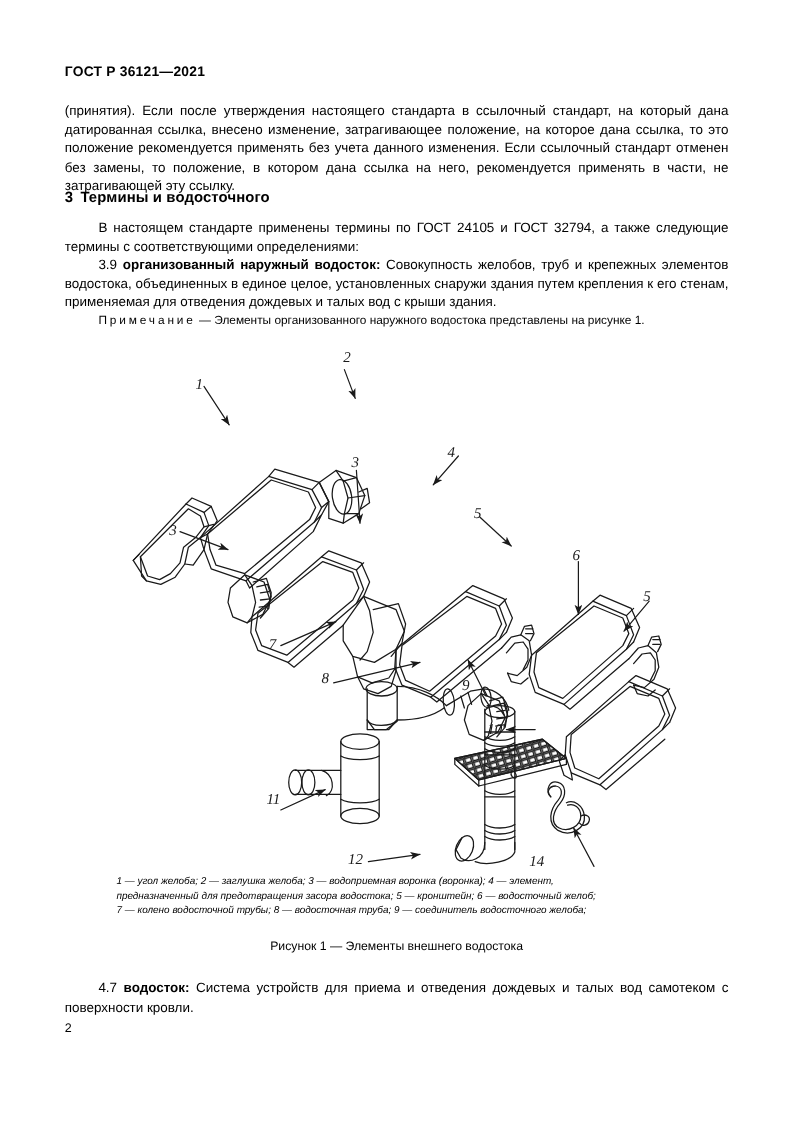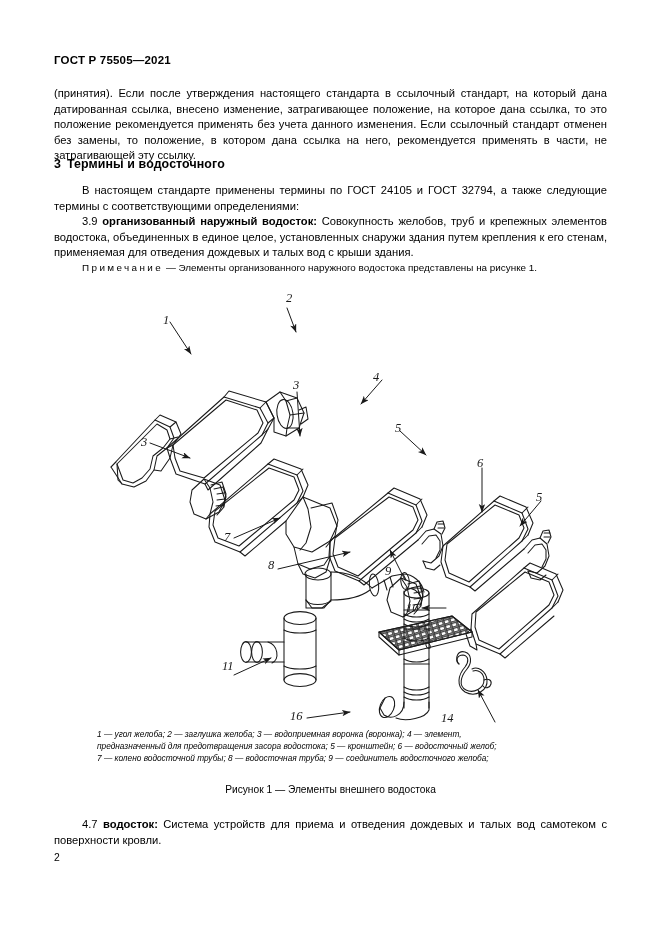--- a/index.html
+++ b/index.html
@@ -113,21 +113,21 @@
     left: 54px;
     top: 852px;
     font-size: 10.4px;
   }
 </style>
 </head>
 <body>
 
 <div class="page">
 
-  <div class="doc-header">ГОСТ Р 75505—2021</div>
+  <div class="doc-header">ГОСТ Р 36121—2021</div>
 
   <div class="col" style="top:86px;">
     <p class="body">(принятия). Если после утверждения настоящего стандарта в ссылочный стандарт, на который дана датированная ссылка, внесено изменение, затрагивающее положение, на которое дана ссылка, то это положение рекомендуется применять без учета данного изменения. Если ссылочный стандарт отменен без замены, то положение, в котором дана ссылка на него, рекомендуется применять в части, не затрагивающей эту ссылку.</p>
   </div>
 
   <div class="col" style="top:157px;">
     <div class="sec-heading"><span class="num">3</span><span>Термины и водосточного</span></div>
   </div>
 
   <div class="col" style="top:183px;">
@@ -385,21 +385,21 @@
           <span class="callout" style="position: absolute; left: 319px; top: 83px; font-family: &quot;Liberation Serif&quot;, serif; font-style: italic; font-size: 12.5px; line-height: 12.5px; color: rgb(26, 26, 26); white-space: nowrap;">4</span>
           <span class="callout" style="position: absolute; left: 341px; top: 134px; font-family: &quot;Liberation Serif&quot;, serif; font-style: italic; font-size: 12.5px; line-height: 12.5px; color: rgb(26, 26, 26); white-space: nowrap;">5</span>
           <span class="callout" style="position: absolute; left: 423px; top: 169px; font-family: &quot;Liberation Serif&quot;, serif; font-style: italic; font-size: 12.5px; line-height: 12.5px; color: rgb(26, 26, 26); white-space: nowrap;">6</span>
           <span class="callout" style="position: absolute; left: 482px; top: 203px; font-family: &quot;Liberation Serif&quot;, serif; font-style: italic; font-size: 12.5px; line-height: 12.5px; color: rgb(26, 26, 26); white-space: nowrap;">5</span>
           <span class="callout" style="position: absolute; left: 87px; top: 148px; font-family: &quot;Liberation Serif&quot;, serif; font-style: italic; font-size: 12.5px; line-height: 12.5px; color: rgb(26, 26, 26); white-space: nowrap;">3</span>
           <span class="callout" style="position: absolute; left: 170px; top: 243px; font-family: &quot;Liberation Serif&quot;, serif; font-style: italic; font-size: 12.5px; line-height: 12.5px; color: rgb(26, 26, 26); white-space: nowrap;">7</span>
           <span class="callout" style="position: absolute; left: 214px; top: 271px; font-family: &quot;Liberation Serif&quot;, serif; font-style: italic; font-size: 12.5px; line-height: 12.5px; color: rgb(26, 26, 26); white-space: nowrap;">8</span>
           <span class="callout" style="position: absolute; left: 331px; top: 277px; font-family: &quot;Liberation Serif&quot;, serif; font-style: italic; font-size: 12.5px; line-height: 12.5px; color: rgb(26, 26, 26); white-space: nowrap;">9</span>
           <span class="callout" style="position: absolute; left: 352px; top: 314px; font-family: &quot;Liberation Serif&quot;, serif; font-style: italic; font-size: 12.5px; line-height: 12.5px; color: rgb(26, 26, 26); white-space: nowrap;">10</span>
           <span class="callout" style="position: absolute; left: 168px; top: 372px; font-family: &quot;Liberation Serif&quot;, serif; font-style: italic; font-size: 12.5px; line-height: 12.5px; color: rgb(26, 26, 26); white-space: nowrap;">11</span>
-          <span class="callout" style="position: absolute; left: 236px; top: 422px; font-family: &quot;Liberation Serif&quot;, serif; font-style: italic; font-size: 12.5px; line-height: 12.5px; color: rgb(26, 26, 26); white-space: nowrap;">16</span>
+          <span class="callout" style="position: absolute; left: 236px; top: 422px; font-family: &quot;Liberation Serif&quot;, serif; font-style: italic; font-size: 12.5px; line-height: 12.5px; color: rgb(26, 26, 26); white-space: nowrap;">12</span>
           <span class="callout" style="position: absolute; left: 387px; top: 424px; font-family: &quot;Liberation Serif&quot;, serif; font-style: italic; font-size: 12.5px; line-height: 12.5px; color: rgb(26, 26, 26); white-space: nowrap;">14</span>
         </div>
     </div>
 
     <div class="fig-legend">
       <span class="ln">1 — угол желоба; 2 — заглушка желоба; 3 — водоприемная воронка (воронка); 4 — элемент,</span>
       <span class="ln">предназначенный для предотвращения засора водостока; 5 — кронштейн; 6 — водосточный желоб;</span>
       <span class="ln">7 — колено водосточной трубы; 8 — водосточная труба; 9 — соединитель водосточного желоба;</span>
     </div>
 

